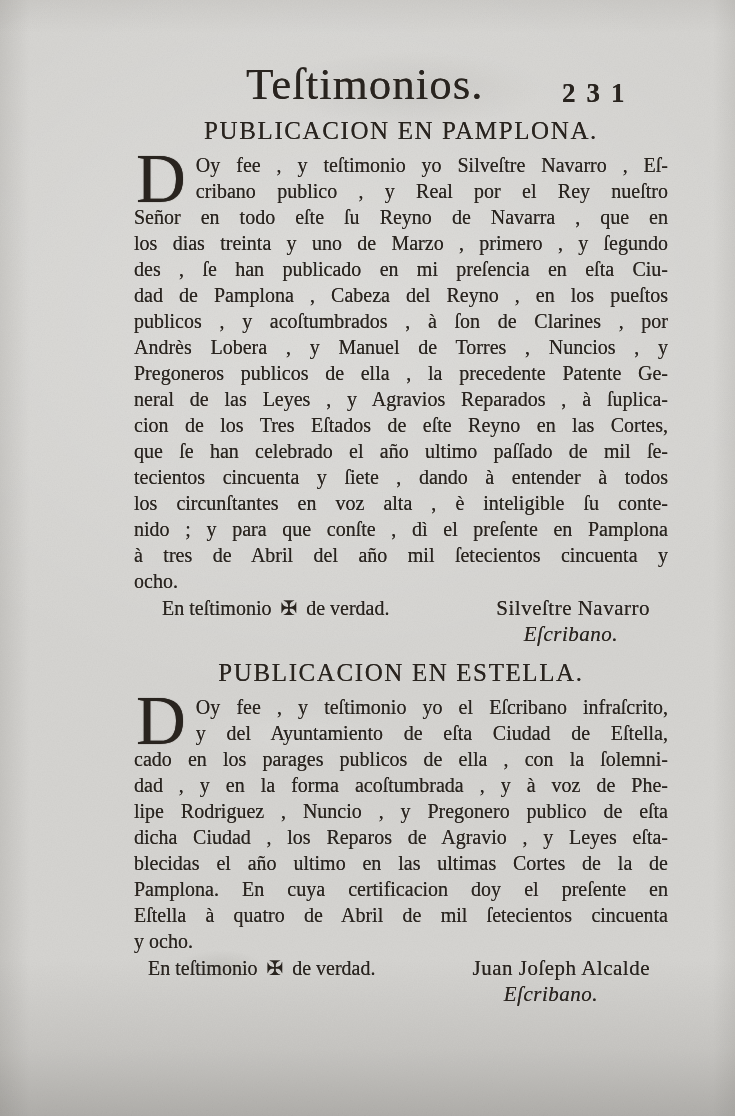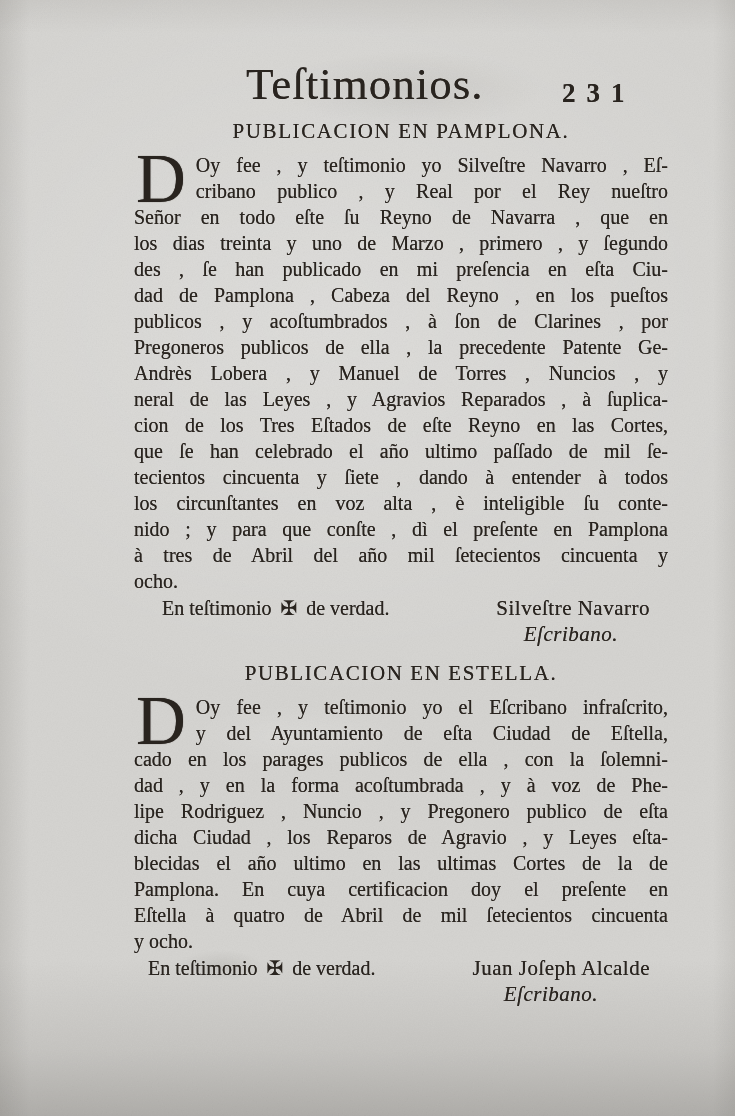--- a/index.html
+++ b/index.html
@@ -32,21 +32,21 @@
   }
   .page-num{
     position:absolute;left:428px;top:20px;
     font-size:27px;letter-spacing:11px;
     text-shadow:0 0 .5px rgba(40,34,28,.8);
     font-weight:bold;
   }
   .section-heading{
     margin-top:5px;
     text-align:center;
-    font-size:21px;line-height:24px;
+    font-size:25px;line-height:24px;
     letter-spacing:1.6px;
     text-shadow:0 0 .5px rgba(40,34,28,.8);
   }
   .paragraph{
     margin-top:9px;
     font-size:20px;line-height:26px;
     text-shadow:0 0 .4px rgba(40,34,28,.75);
   }
   .dropcap{
     float:left;
@@ -103,22 +103,22 @@
       <div class="paragraph">
         <span class="dropcap">D</span>
         <div class="lines">
             <div class="line">Oy fee , y teſtimonio yo Silveſtre Navarro , Eſ-</div>
             <div class="line">cribano publico , y Real por el Rey nueſtro</div>
             <div class="line">Señor en todo eſte ſu Reyno de Navarra , que en</div>
             <div class="line">los dias treinta y uno de Marzo , primero , y ſegundo</div>
             <div class="line">des , ſe han publicado en mi preſencia en eſta Ciu-</div>
             <div class="line">dad de Pamplona , Cabeza del Reyno , en los pueſtos</div>
             <div class="line">publicos , y acoſtumbrados , à ſon de Clarines , por</div>
+            <div class="line">Andrès Lobera , y Manuel de Torres , Nuncios , y</div>
             <div class="line">Pregoneros publicos de ella , la precedente Patente Ge-</div>
-            <div class="line">Andrès Lobera , y Manuel de Torres , Nuncios , y</div>
             <div class="line">neral de las Leyes , y Agravios Reparados , à ſuplica-</div>
             <div class="line">cion de los Tres Eſtados de eſte Reyno en las Cortes,</div>
             <div class="line">que ſe han celebrado el año ultimo paſſado de mil ſe-</div>
             <div class="line">tecientos cincuenta y ſiete , dando à entender à todos</div>
             <div class="line">los circunſtantes en voz alta , è inteligible ſu conte-</div>
             <div class="line">nido ; y para que conſte , dì el preſente en Pamplona</div>
             <div class="line">à tres de Abril del año mil ſetecientos cincuenta y</div>
             <div class="line line-last">ocho.</div>
           </div>
       </div>

